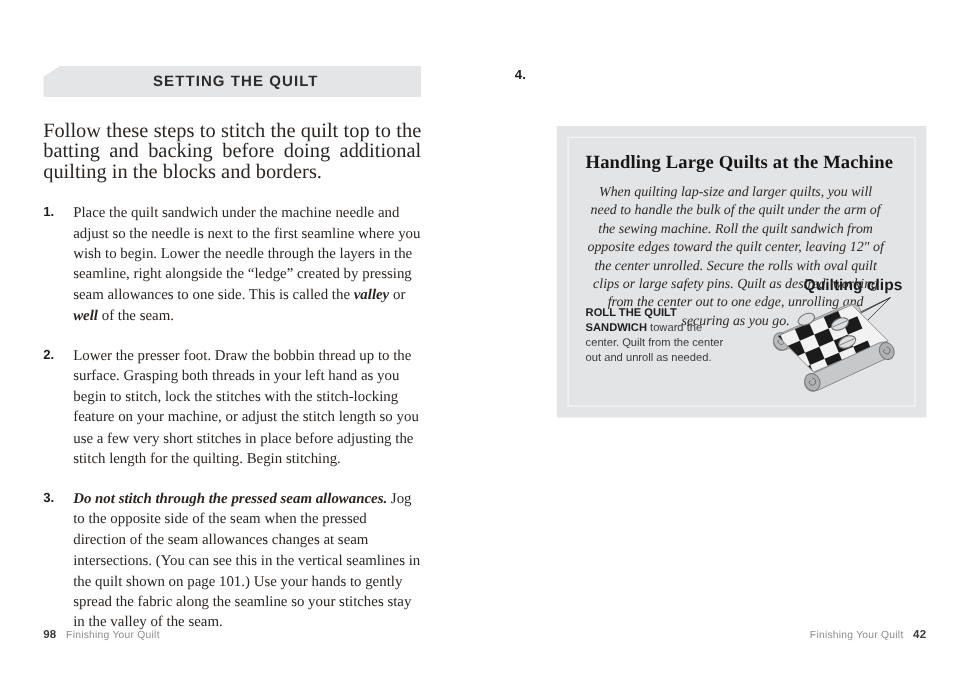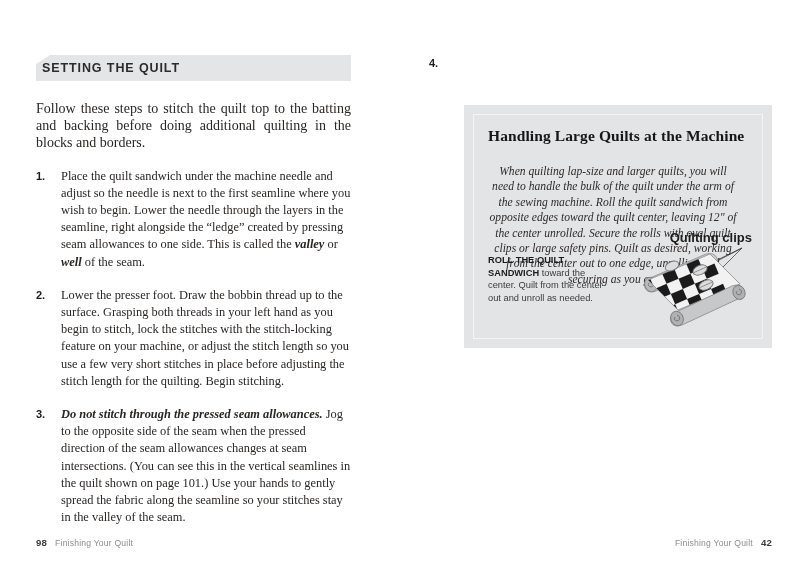--- a/index.html
+++ b/index.html
@@ -40,34 +40,35 @@
     width: 315px;
   }
 
   .section-bar {
     position: relative;
     height: 26px;
     background: #e4e5e7;
     clip-path: polygon(14px 0, 100% 0, 100% 100%, 0 100%, 0 9px);
     display: flex;
     align-items: center;
+    justify-content: center;
   }
   .section-bar-title {
     font-family: "Liberation Sans", sans-serif;
     font-size: 12.5px;
     font-weight: bold;
     letter-spacing: 0.9px;
     color: #2b2b2b;
     text-transform: uppercase;
     padding-left: 6px;
   }
 
   .intro {
     margin-top: 19px;
-    font-size: 14px;
+    font-size: 17px;
     line-height: 17.2px;
     text-align: justify;
     color: #2a2623;
   }
 
   ol.steps {
     list-style: none;
     margin: 0;
     padding: 0;
   }
@@ -136,21 +137,21 @@
     border: 1.5px solid #f4f4f5;
     padding: 12px 14px 10px 14px;
     overflow: hidden;
   }
   .sidebar-title {
     font-family: "Liberation Serif", serif;
     font-size: 15.5px;
     font-weight: bold;
     color: #161616;
     letter-spacing: 0.1px;
-    margin-bottom: 19px;
+    margin-bottom: 7px;
   }
   .sidebar-body {
     font-style: italic;
     font-size: 11.6px;
     line-height: 15.4px;
     color: #2e2a27;
     width: 250px;
     text-align: center;
   }
 
@@ -181,21 +182,21 @@
     position: absolute;
     left: 140px;
     top: 125px;
     width: 150px;
     height: 100px;
   }
 
   
   .footer {
     position: absolute;
-    bottom: 19px;
+    bottom: 32px;
     font-family: "Liberation Sans", sans-serif;
     font-size: 8.6px;
     color: #8d8d8d;
     letter-spacing: 0.2px;
     display: flex;
     align-items: baseline;
     gap: 8px;
   }
   .footer .pg {
     font-weight: bold;

